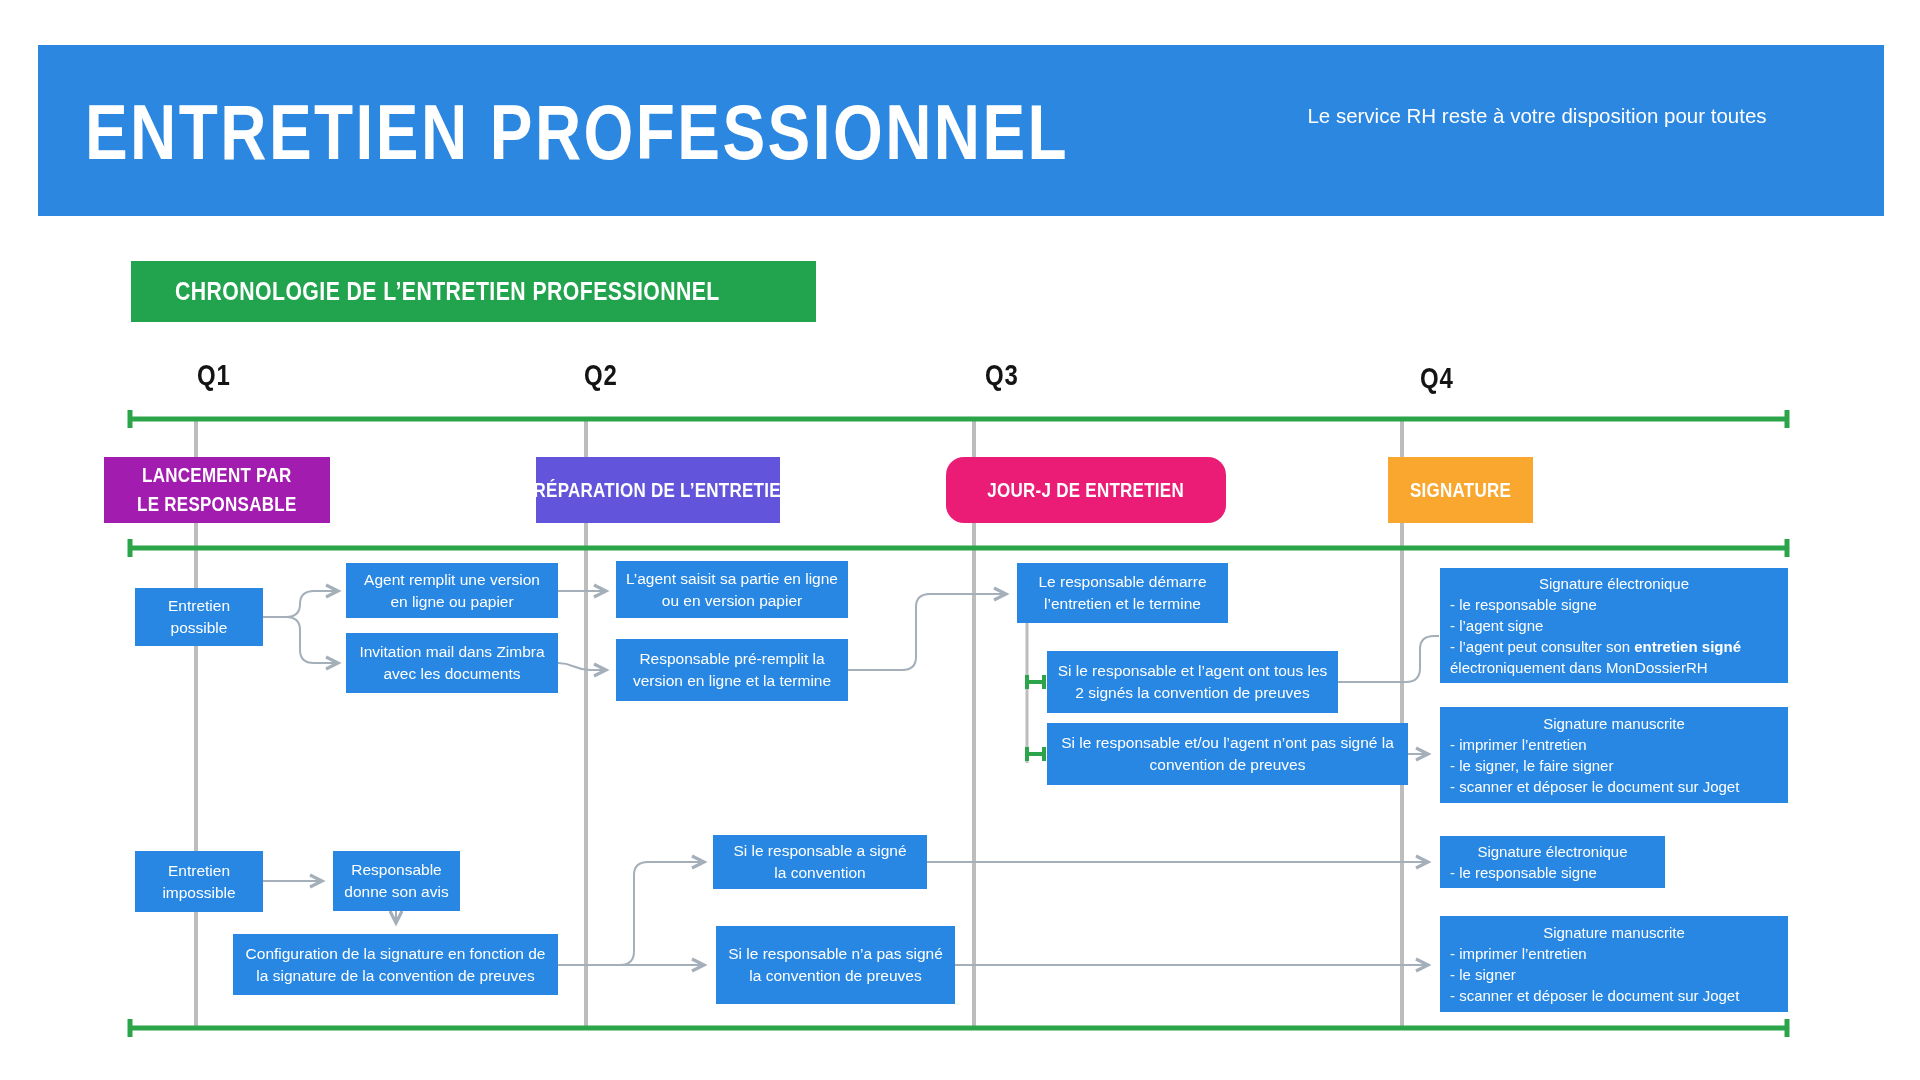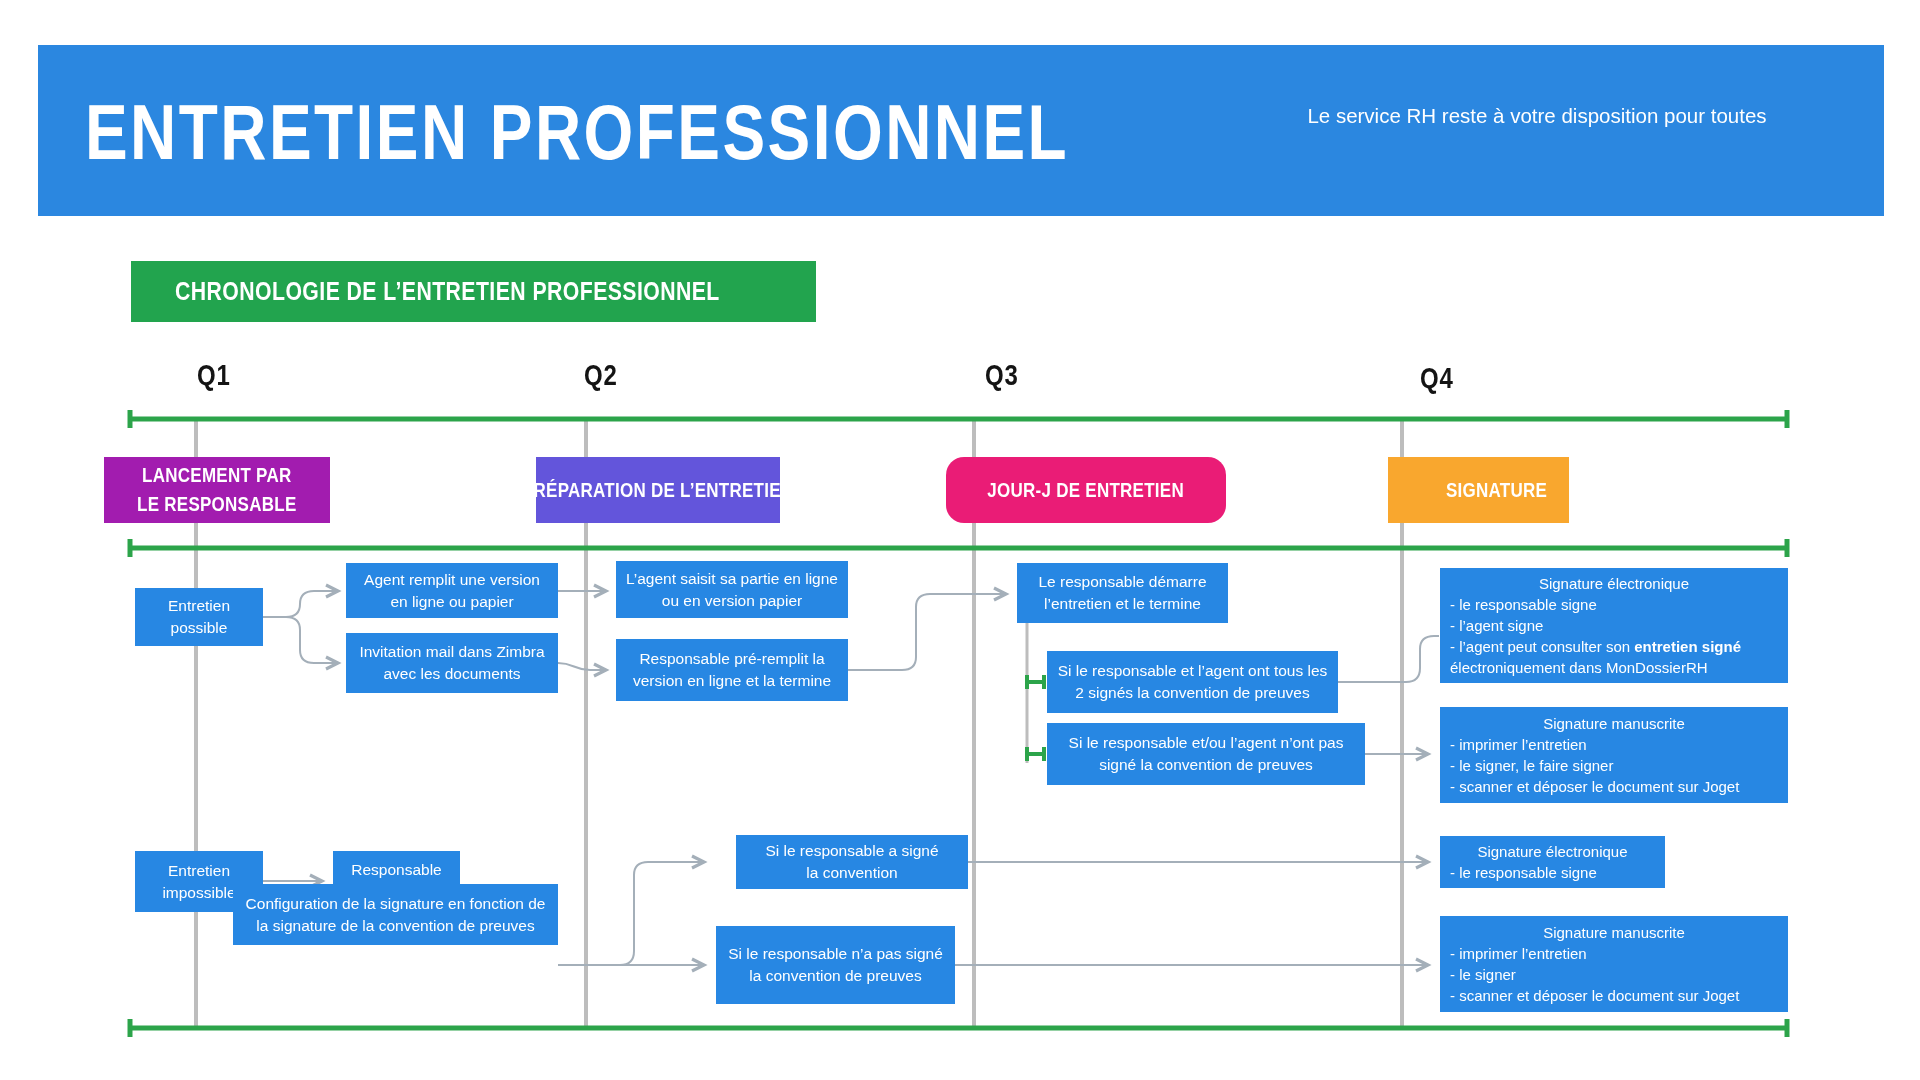--- a/index.html
+++ b/index.html
@@ -29,21 +29,21 @@
   #wires{left:0;top:0;z-index:1;}
 
   
   .stage{height:66px;z-index:2;display:flex;align-items:center;justify-content:center;
          color:#fff;text-align:center;}
   .stage .cond{display:inline-block;transform:scaleX(.85);transform-origin:center center;
          font-weight:bold;font-size:20px;line-height:29px;letter-spacing:.3px;white-space:nowrap;}
   .stage-launch{left:104px;top:457px;width:226px;background:#a21caf;}
   .stage-prep{left:536px;top:457px;width:244px;background:#6355DB;}
   .stage-dday{left:946px;top:457px;width:280px;background:#EA1C76;border-radius:18px;}
-  .stage-sign{left:1388px;top:457px;width:145px;background:#F9A72E;padding-left:36px;}
+  .stage-sign{left:1388px;top:457px;width:145px;background:#F9A72E;}
 
   
   .pbox{position:absolute;background:#2787E3;color:#ffffff;z-index:2;
         display:flex;flex-direction:column;justify-content:center;text-align:center;
         font-size:15.5px;line-height:22px;padding:2px 8px;box-sizing:border-box;}
   .pbox.list{font-size:15px;line-height:21px;text-align:left;padding:20px 10px;}
   .pbox.list .ttl{text-align:center;}
   .pbox b{font-weight:bold;}
 </style>
 </head>
@@ -142,21 +142,21 @@
   <div>possible</div>
 </div>
 <div class="pbox" style="left:346px;top:563px;width:212px;height:55px;">Agent remplit une version en ligne ou papier</div>
 <div class="pbox" style="left:346px;top:633px;width:212px;height:60px;">Invitation mail dans Zimbra avec les documents</div>
 
 <div class="pbox" style="left:616px;top:561px;width:232px;height:57px;">L’agent saisit sa partie en ligne ou en version papier</div>
 <div class="pbox" style="left:616px;top:639px;width:232px;height:62px;">Responsable pré-remplit la version en ligne et la termine</div>
 
 <div class="pbox" style="left:1017px;top:563px;width:211px;height:60px;">Le responsable démarre l’entretien et le termine</div>
 <div class="pbox" style="left:1047px;top:651px;width:291px;height:62px;">Si le responsable et l’agent ont tous les 2 signés la convention de preuves</div>
-<div class="pbox" style="left:1047px;top:723px;width:318px;height:62px;">Si le responsable et/ou l’agent n’ont pas signé la convention de preuves</div>
+<div class="pbox" style="left:1047px;top:723px;width:361px;height:62px;">Si le responsable et/ou l’agent n’ont pas signé la convention de preuves</div>
 
 <div class="pbox list" style="left:1440px;top:568px;width:348px;height:115px;">
   <div class="ttl">Signature électronique</div>
   <div>- le responsable signe</div>
   <div>- l’agent signe</div>
   <div><span>- l’agent peut consulter son </span><b>entretien signé</b></div>
   <div>électroniquement dans MonDossierRH</div>
 </div>
 <div class="pbox list" style="left:1440px;top:707px;width:348px;height:96px;">
   <div class="ttl">Signature manuscrite</div>
@@ -166,22 +166,22 @@
 </div>
 
 <div class="pbox" style="left:135px;top:851px;width:128px;height:61px;">
   <div>Entretien</div>
   <div>impossible</div>
 </div>
 <div class="pbox" style="left:333px;top:851px;width:127px;height:60px;">
   <div>Responsable</div>
   <div>donne son avis</div>
 </div>
-<div class="pbox" style="left:233px;top:884px;width:325px;height:61px;">Configuration de la signature en fonction de la signature de la convention de preuves</div>
-<div class="pbox" style="left:736px;top:835px;width:232px;height:54px;">
+<div class="pbox" style="left:233px;top:934px;width:325px;height:61px;">Configuration de la signature en fonction de la signature de la convention de preuves</div>
+<div class="pbox" style="left:713px;top:835px;width:214px;height:54px;">
   <div>Si le responsable a signé</div>
   <div>la convention</div>
 </div>
 <div class="pbox" style="left:716px;top:926px;width:239px;height:78px;">
   <div>Si le responsable n’a pas signé</div>
   <div>la convention de preuves</div>
 </div>
 
 <div class="pbox list" style="left:1440px;top:836px;width:225px;height:52px;">
   <div class="ttl">Signature électronique</div>

